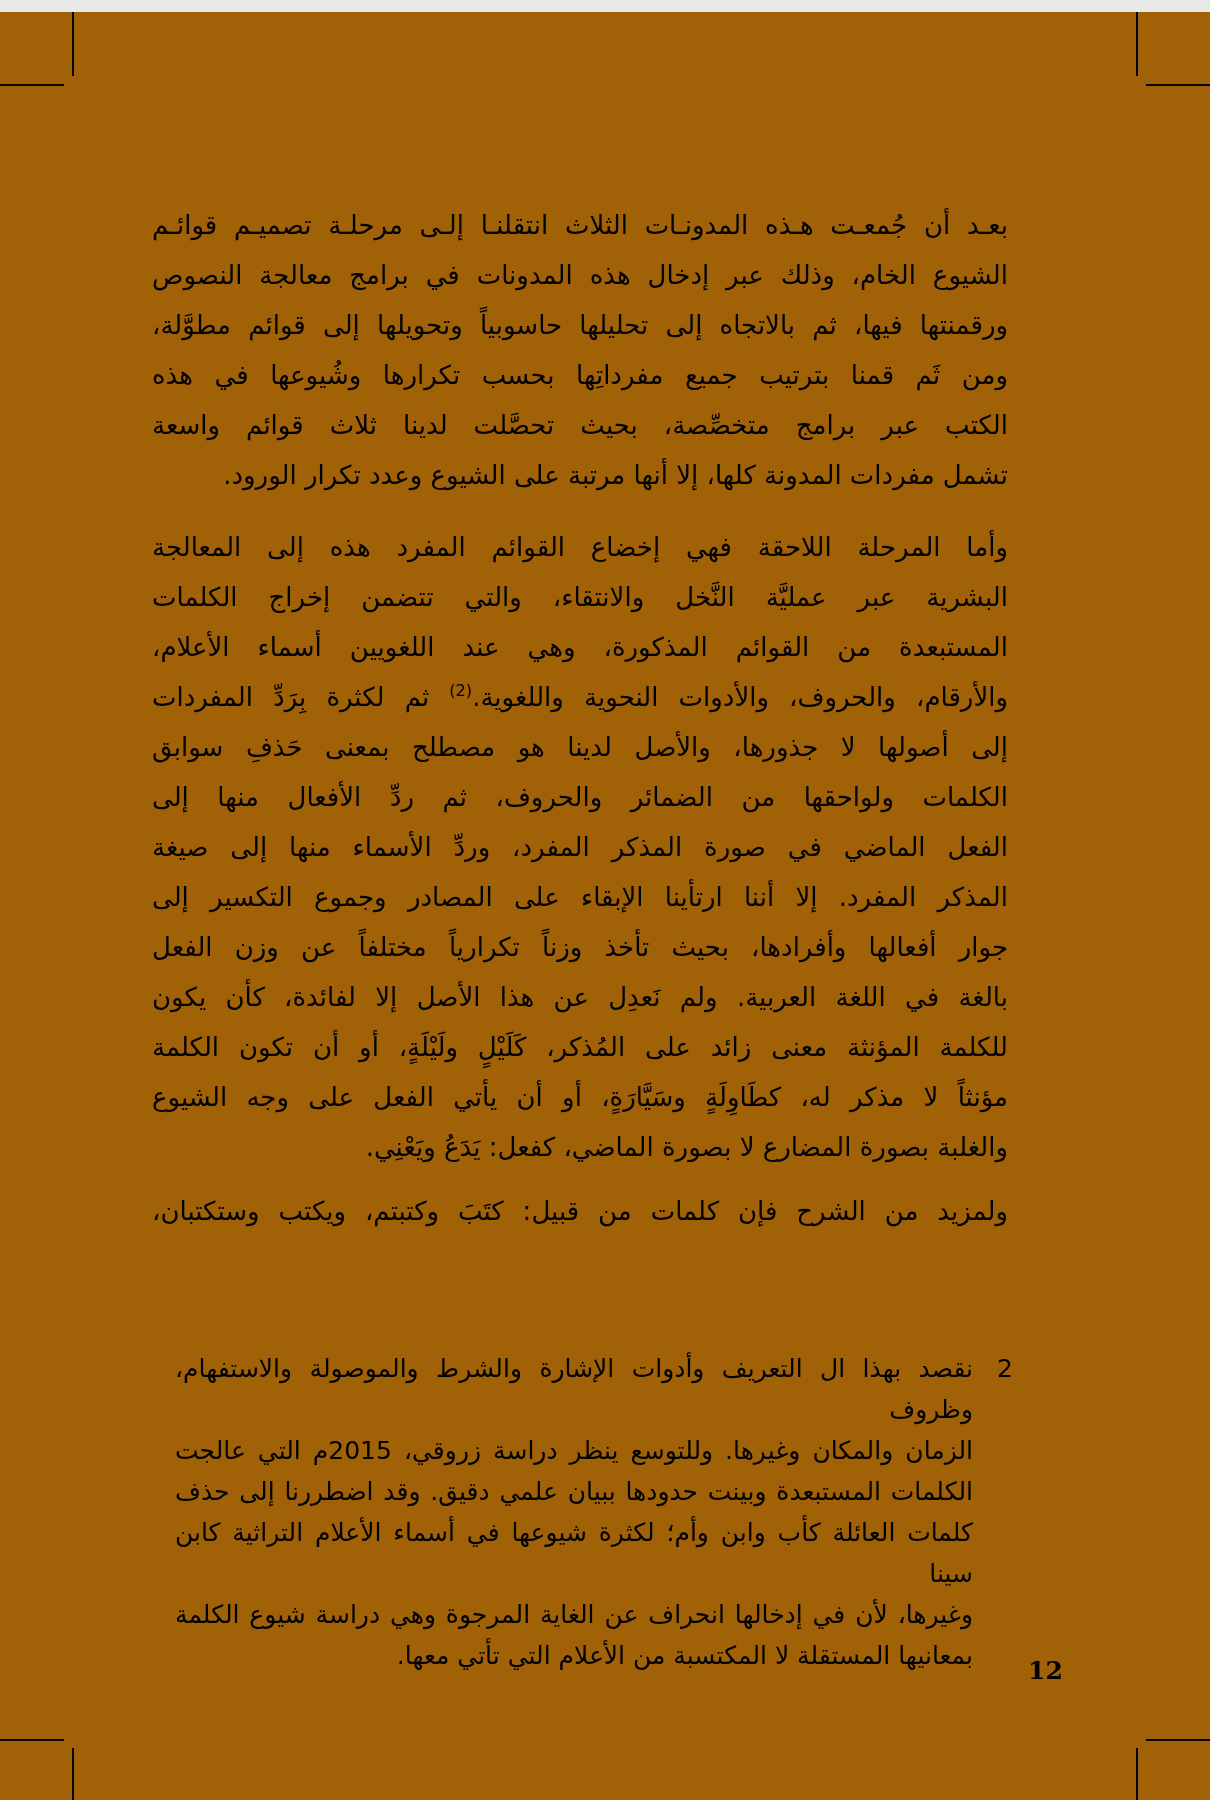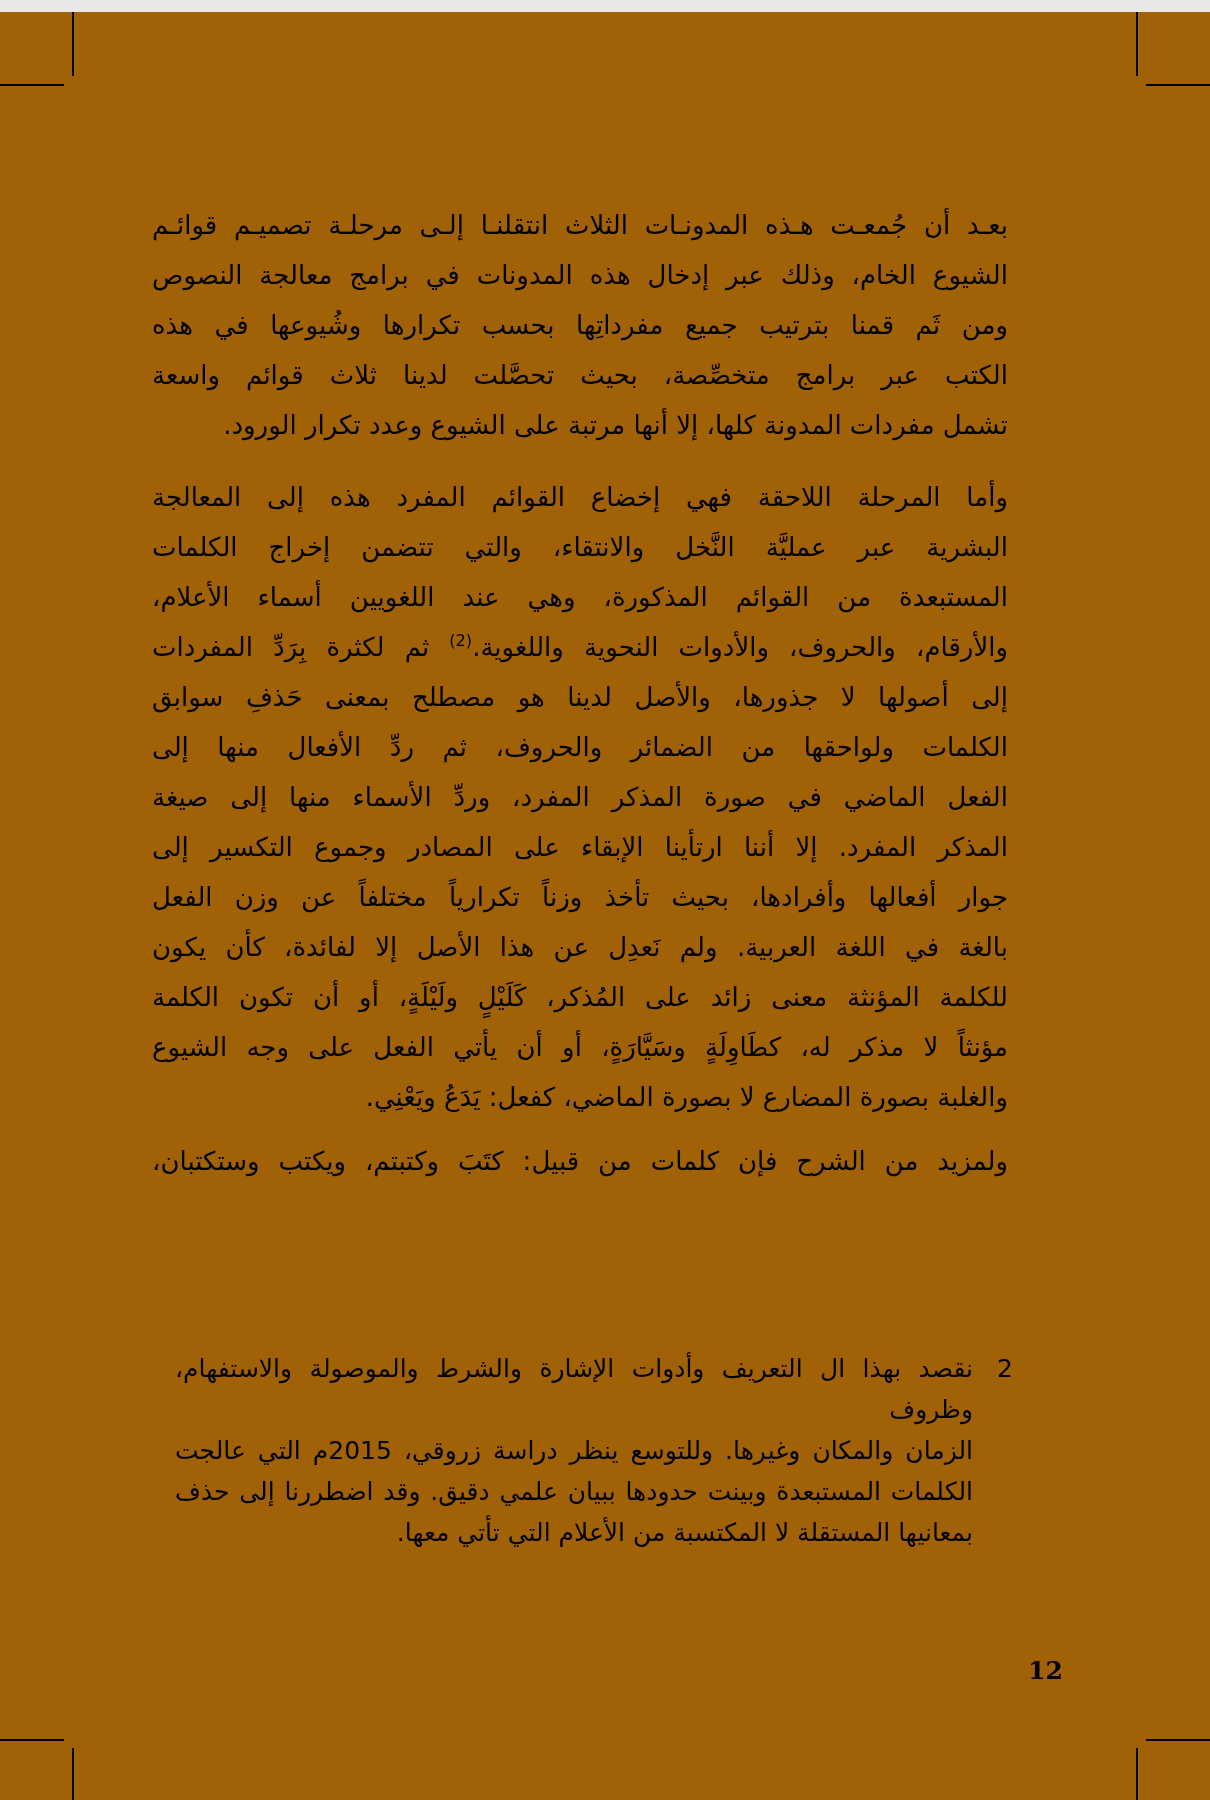--- a/index.html
+++ b/index.html
@@ -86,20 +86,21 @@
   <div class="mark m-tr-h"></div>
   <div class="mark m-bl-v"></div>
   <div class="mark m-bl-h"></div>
   <div class="mark m-br-v"></div>
   <div class="mark m-br-h"></div>
 
   <div class="body-text" id="body-text">
       <div class="para">
         <div class="line">بعـد أن جُمعـت هـذه المدونـات الثلاث انتقلنـا إلـى مرحلـة تصميـم قوائـم</div>
         <div class="line">الشيوع الخام، وذلك عبر إدخال هذه المدونات في برامج معالجة النصوص</div>
+        <div class="line">ورقمنتها فيها، ثم بالاتجاه إلى تحليلها حاسوبياً وتحويلها إلى قوائم مطوَّلة،</div>
         <div class="line">ومن ثَم قمنا بترتيب جميع مفرداتِها بحسب تكرارها وشُيوعها في هذه</div>
         <div class="line">الكتب عبر برامج متخصِّصة، بحيث تحصَّلت لدينا ثلاث قوائم واسعة</div>
         <div class="line last">تشمل مفردات المدونة كلها، إلا أنها مرتبة على الشيوع وعدد تكرار الورود.</div>
       </div>
       <div class="para">
         <div class="line">وأما المرحلة اللاحقة فهي إخضاع القوائم المفرد هذه إلى المعالجة</div>
         <div class="line">البشرية عبر عمليَّة النَّخل والانتقاء، والتي تتضمن إخراج الكلمات</div>
         <div class="line">المستبعدة من القوائم المذكورة، وهي عند اللغويين أسماء الأعلام،</div>
         <div class="line"><span>والأرقام، والحروف، والأدوات النحوية واللغوية.</span><sup class="fn-ref">(2)</sup><span> ثم لكثرة بِرَدِّ المفردات</span></div>
         <div class="line">إلى أصولها لا جذورها، والأصل لدينا هو مصطلح بمعنى حَذفِ سوابق</div>
@@ -114,18 +115,20 @@
       </div>
       <div class="para small-gap">
         <div class="line">ولمزيد من الشرح فإن كلمات من قبيل: كتَبَ وكتبتم، ويكتب وستكتبان،</div>
       </div>
     </div>
 
   <div class="footnote" id="footnote">
       <div class="fline">نقصد بهذا ال التعريف وأدوات الإشارة والشرط والموصولة والاستفهام، وظروف<span class="fn-marker">2</span></div>
       <div class="fline">الزمان والمكان وغيرها. وللتوسع ينظر دراسة زروقي، 2015م التي عالجت</div>
       <div class="fline">الكلمات المستبعدة وبينت حدودها ببيان علمي دقيق. وقد اضطررنا إلى حذف</div>
+      <div class="fline">كلمات العائلة كأب وابن وأم؛ لكثرة شيوعها في أسماء الأعلام التراثية كابن سينا</div>
+      <div class="fline">وغيرها، لأن في إدخالها انحراف عن الغاية المرجوة وهي دراسة شيوع الكلمة</div>
       <div class="fline last">بمعانيها المستقلة لا المكتسبة من الأعلام التي تأتي معها.</div>
     </div>
 
   <div class="page-number">12</div>
 
 </div>
 
 </body></html>

